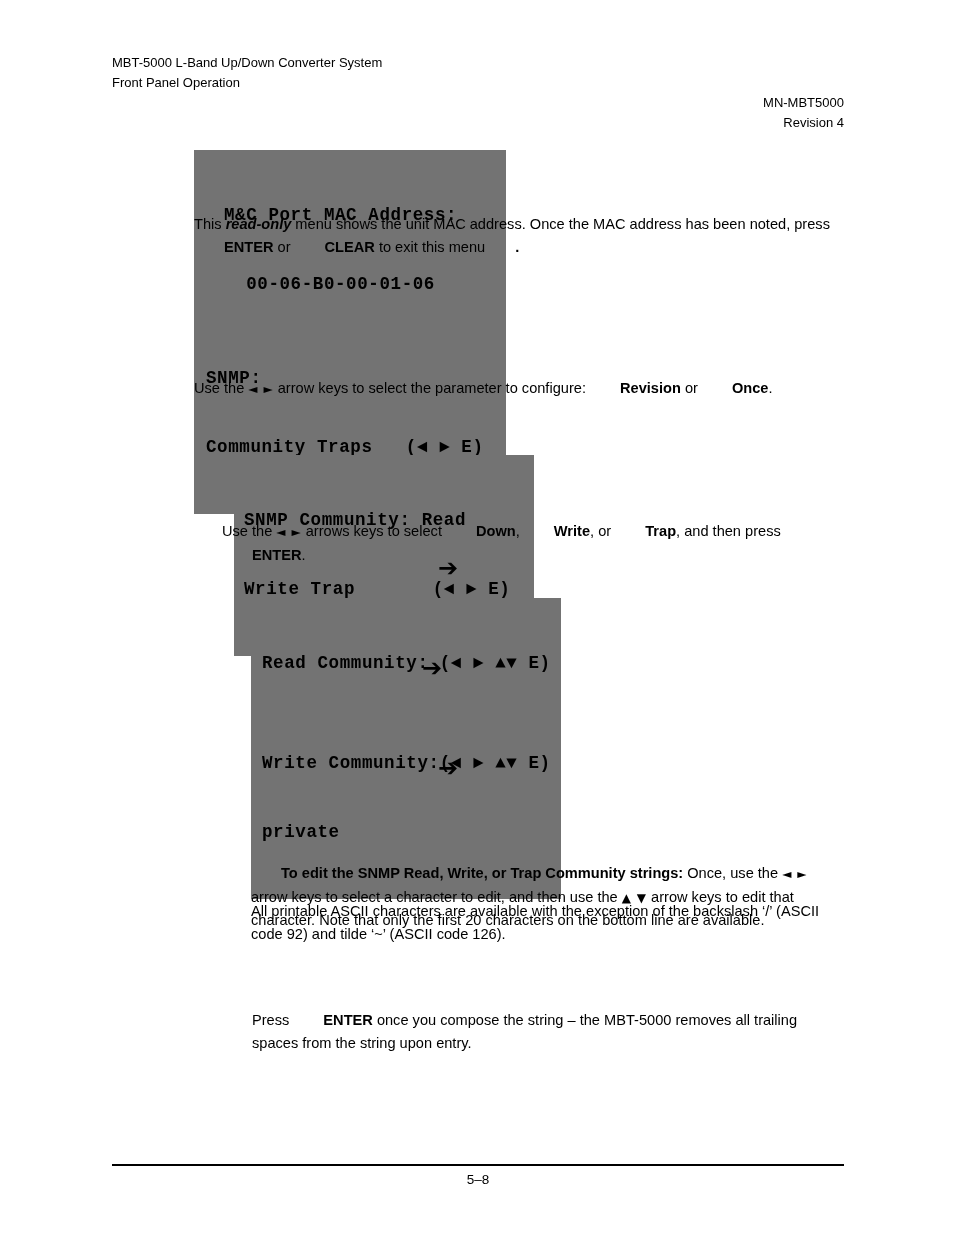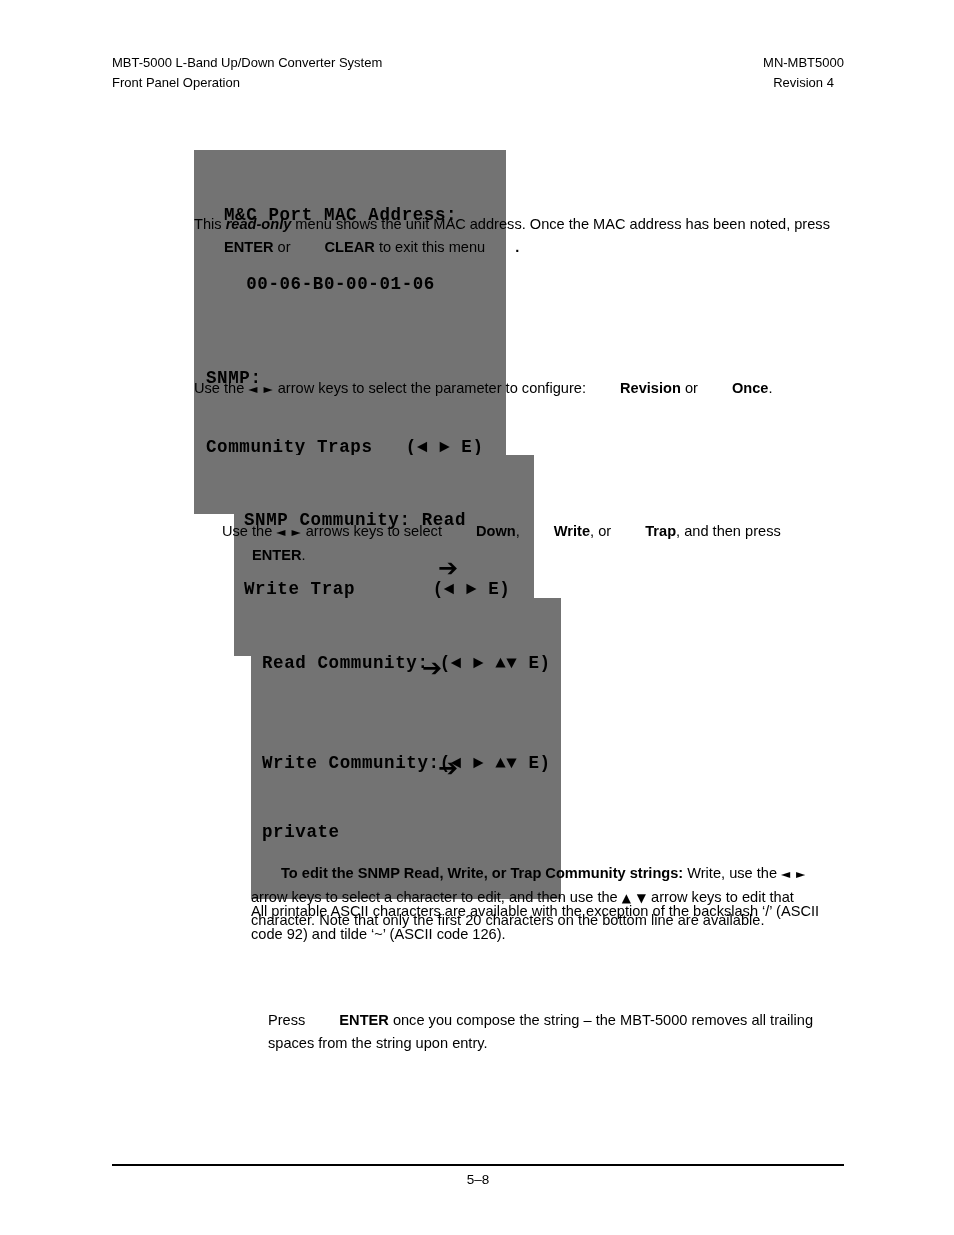--- a/index.html
+++ b/index.html
@@ -29,21 +29,21 @@
     left: 112px;
     top: 53px;
     width: 732px;
     display: flex;
     justify-content: space-between;
     align-items: flex-start;
     font-size: 13px;
     line-height: 20px;
   }
   .header-left  { text-align: left; }
-  .header-right { text-align: center; }
+  .header-right { text-align: right; margin-top: 40px; }
   .header-line  { white-space: nowrap; }
 
   
   .lcd {
     position: absolute;
     background: #737373;
     font-family: "Liberation Mono", "DejaVu Sans Mono", monospace;
     font-weight: bold;
     font-size: 17.5px;
     line-height: 23px;
@@ -79,21 +79,21 @@
     position: absolute;
     font-size: 14.6px;
     line-height: 22.5px;
     text-align: left;
   }
   #para-mac    { left: 194px; top: 213px; width: 648px; }
   #para-snmp   { left: 194px; top: 377px; width: 648px; }
   #para-comm   { left: 222px; top: 520px; width: 620px; }
   #para-edit   { left: 251px; top: 862px; width: 592px; }
   #para-ascii  { left: 251px; top: 900px; width: 592px; }
-  #para-enter  { left: 268px; top: 1009px; width: 592px; }
+  #para-enter  { left: 252px; top: 1009px; width: 592px; }
 
   .b  { font-weight: bold; margin-left: 30px; }
   .bi { font-weight: bold; font-style: italic; }
   .arrow-glyph {
     font-family: "DejaVu Sans", sans-serif;
     font-size: 12px;
     letter-spacing: 1px;
   }
 
   
@@ -169,21 +169,21 @@
 
   <div class="lcd" id="lcd-write">
     <span class="lcd-line">Write Community:(◄ ► ▲▼ E)</span>
     <span class="lcd-line">private</span>
   </div>
 
   <div class="flow-arrow" id="arrow-3">➔</div>
 
 
   <div class="para" id="para-edit">
-    <span class="b">To edit the SNMP Read, Write, or Trap Community strings:</span><span> Write, use the </span><span class="arrow-glyph">◄ ►</span><span> arrow keys to select a character to edit, and then use the </span><span class="arrow-glyph">▲ ▼</span><span> arrow keys to edit that character. Note that only the first 20 characters on the bottom line are available.</span>
+    <span class="b">To edit the SNMP Read, Write, or Trap Community strings:</span><span> Once, use the </span><span class="arrow-glyph">◄ ►</span><span> arrow keys to select a character to edit, and then use the </span><span class="arrow-glyph">▲ ▼</span><span> arrow keys to edit that character. Note that only the first 20 characters on the bottom line are available.</span>
   </div>
 
   <div class="para" id="para-ascii">
     <span>All printable ASCII characters are available with the exception of the backslash ‘/’ (ASCII code 92) and tilde ‘~’ (ASCII code 126).</span>
   </div>
 
   <div class="para" id="para-enter">
     <span>Press </span><span class="b">ENTER</span><span> once you compose the string – the MBT-5000 removes all trailing spaces from the string upon entry.</span>
   </div>
 

